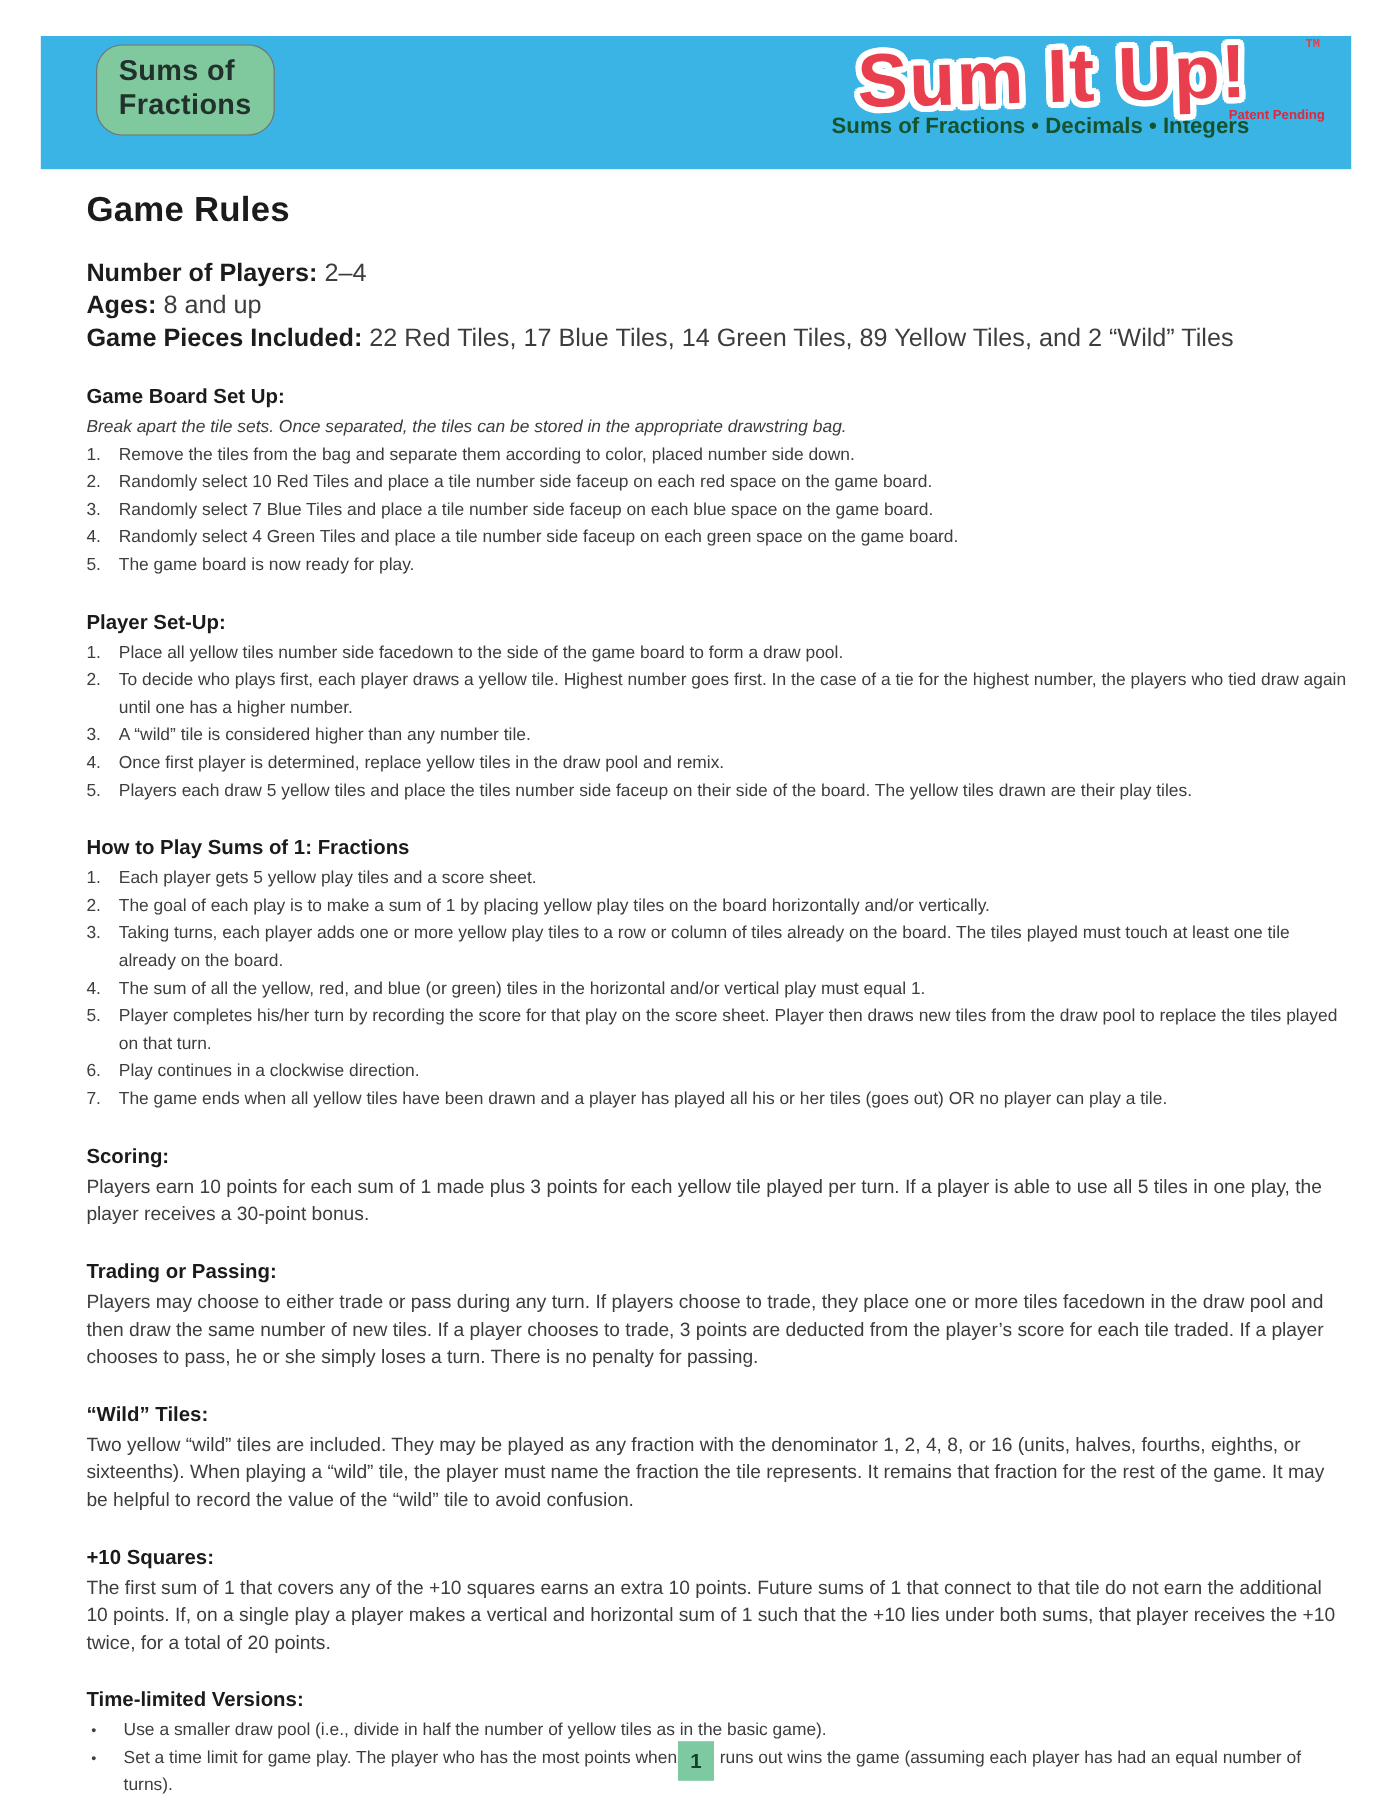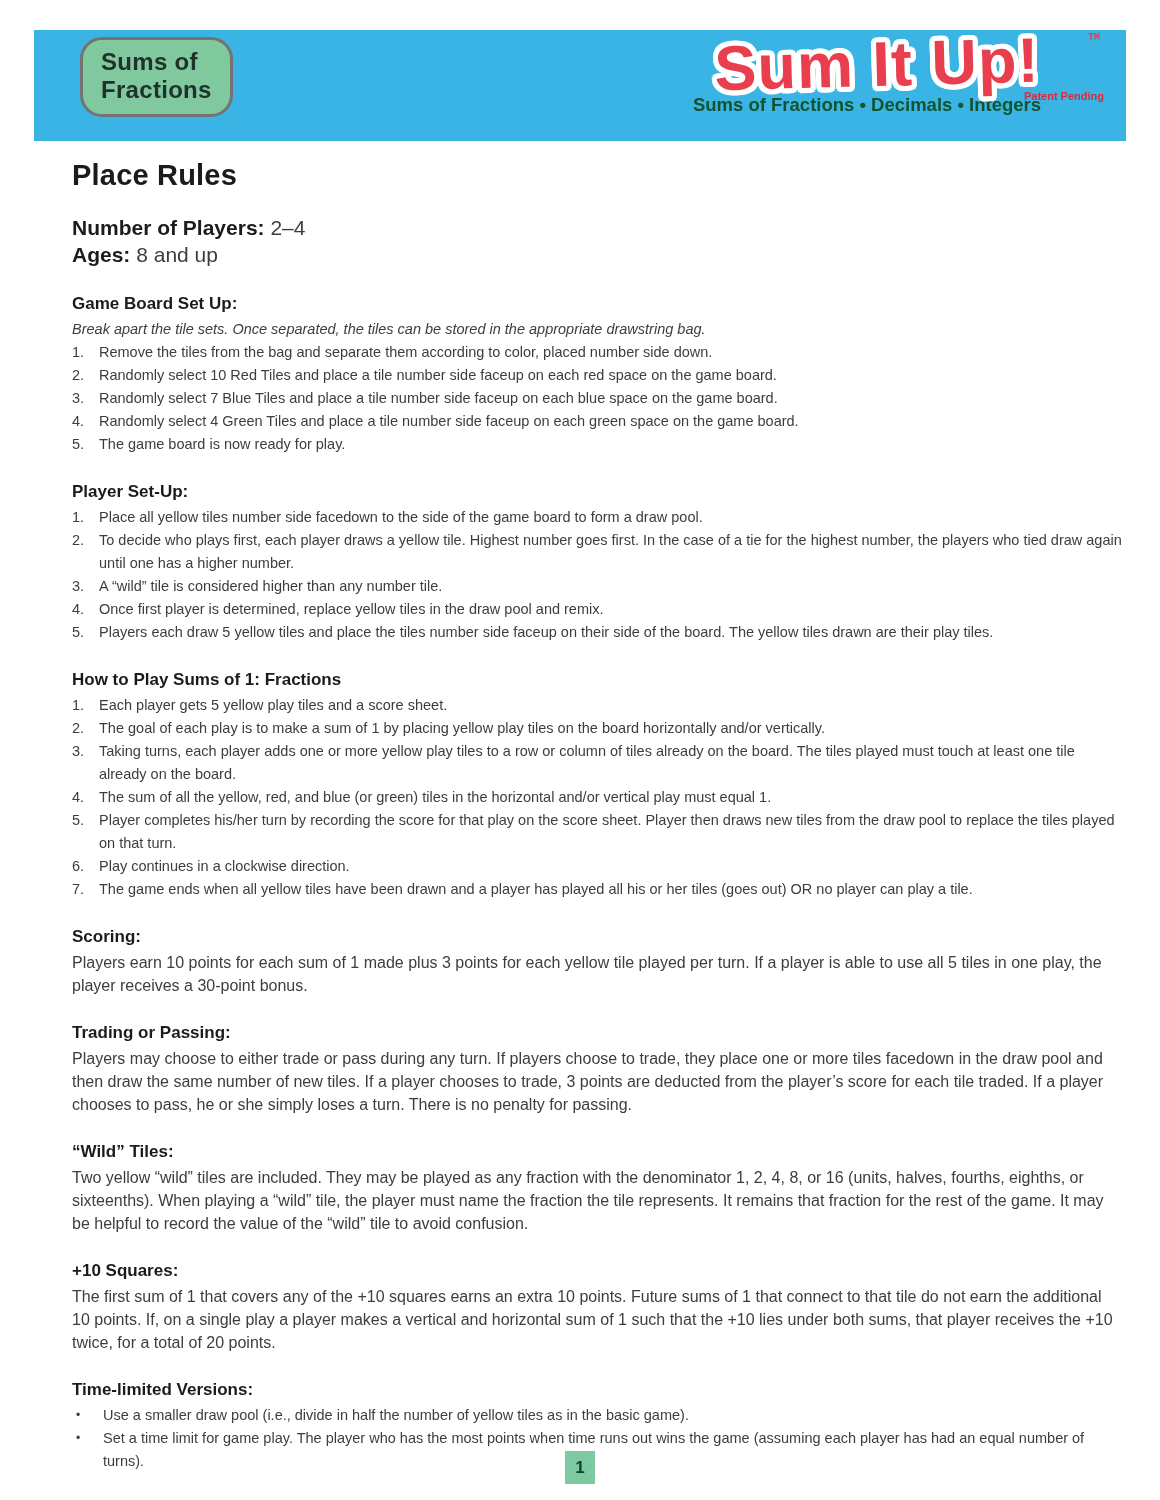--- a/index.html
+++ b/index.html
@@ -1,20 +1,20 @@
 <!DOCTYPE html>
 <html><head>
 <meta charset="utf-8">
 <style>
   html,body{margin:0;padding:0;background:#e8e8e8;}
   .page{position:relative;width:1160px;height:1500px;background:#fff;overflow:hidden;
         font-family:"Liberation Sans",sans-serif;color:#3d3d3d;margin:0 auto;}
   
   .banner{position:relative;margin:30px 34px 0;height:111px;background:#3ab4e5;}
-  .badge{position:absolute;left:46px;top:7px;background:#80c89d;border:3px solid #737373;
+  .badge{position:absolute;left:46px;top:7px;background:#80c89d;border:1px solid #737373;
          border-radius:22px;padding:8px 18px 10px;font-size:24px;font-weight:bold;
          line-height:1.17;color:#22312b;letter-spacing:.3px;}
   .logo-wrap{position:absolute;right:24px;top:2px;width:450px;text-align:center;}
   .logo-text{font-size:63px;font-weight:bold;line-height:1.04;color:#e83e4d;
              -webkit-text-stroke:2.5px #28418f;paint-order:stroke fill;
              transform:rotate(-1.5deg);letter-spacing:1px;white-space:nowrap;
              text-shadow:-5px 0 0 #fff,5px 0 0 #fff,0 -5px 0 #fff,0 5px 0 #fff,
              -4px -4px 0 #fff,4px -4px 0 #fff,-4px 4px 0 #fff,4px 4px 0 #fff,
              -5px 2px 0 #fff,5px 2px 0 #fff,-2px 5px 0 #fff,2px 5px 0 #fff,
              -2px -5px 0 #fff,2px -5px 0 #fff,5px -2px 0 #fff,-5px -2px 0 #fff;}
@@ -52,25 +52,26 @@
       <div>Fractions</div>
     </div>
     <div class="logo-wrap">
       <div class="logo-text">Sum It Up!</div>
       <span class="tm">TM</span>
       <div class="tagline">Sums of Fractions • Decimals • Integers</div>
       <div class="patent">Patent Pending</div>
     </div>
   </header>
 
-  <h1 class="title">Place Rules</h1>
+  <h1 class="title">Game Rules</h1>
 
   <div class="info">
     <p class="info-line"><b>Number of Players:</b> <span>2–4</span></p>
     <p class="info-line"><b>Ages:</b> <span>8 and up</span></p>
+    <p class="info-line"><b>Game Pieces Included:</b> <span>22 Red Tiles, 17 Blue Tiles, 14 Green Tiles, 89 Yellow Tiles, and 2 “Wild” Tiles</span></p>
   </div>
 
   <main id="sections">
       <section class="section">
         <h2 class="s-head">Game Board Set Up:</h2>
         <p class="s-note">Break apart the tile sets. Once separated, the tiles can be stored in the appropriate drawstring bag.</p>
         <div class="list list-ol">
           <div class="li-row">
             <span class="li-mark">1.</span>
             <span class="li-text">Remove the tiles from the bag and separate them according to color, placed number side down.</span>

